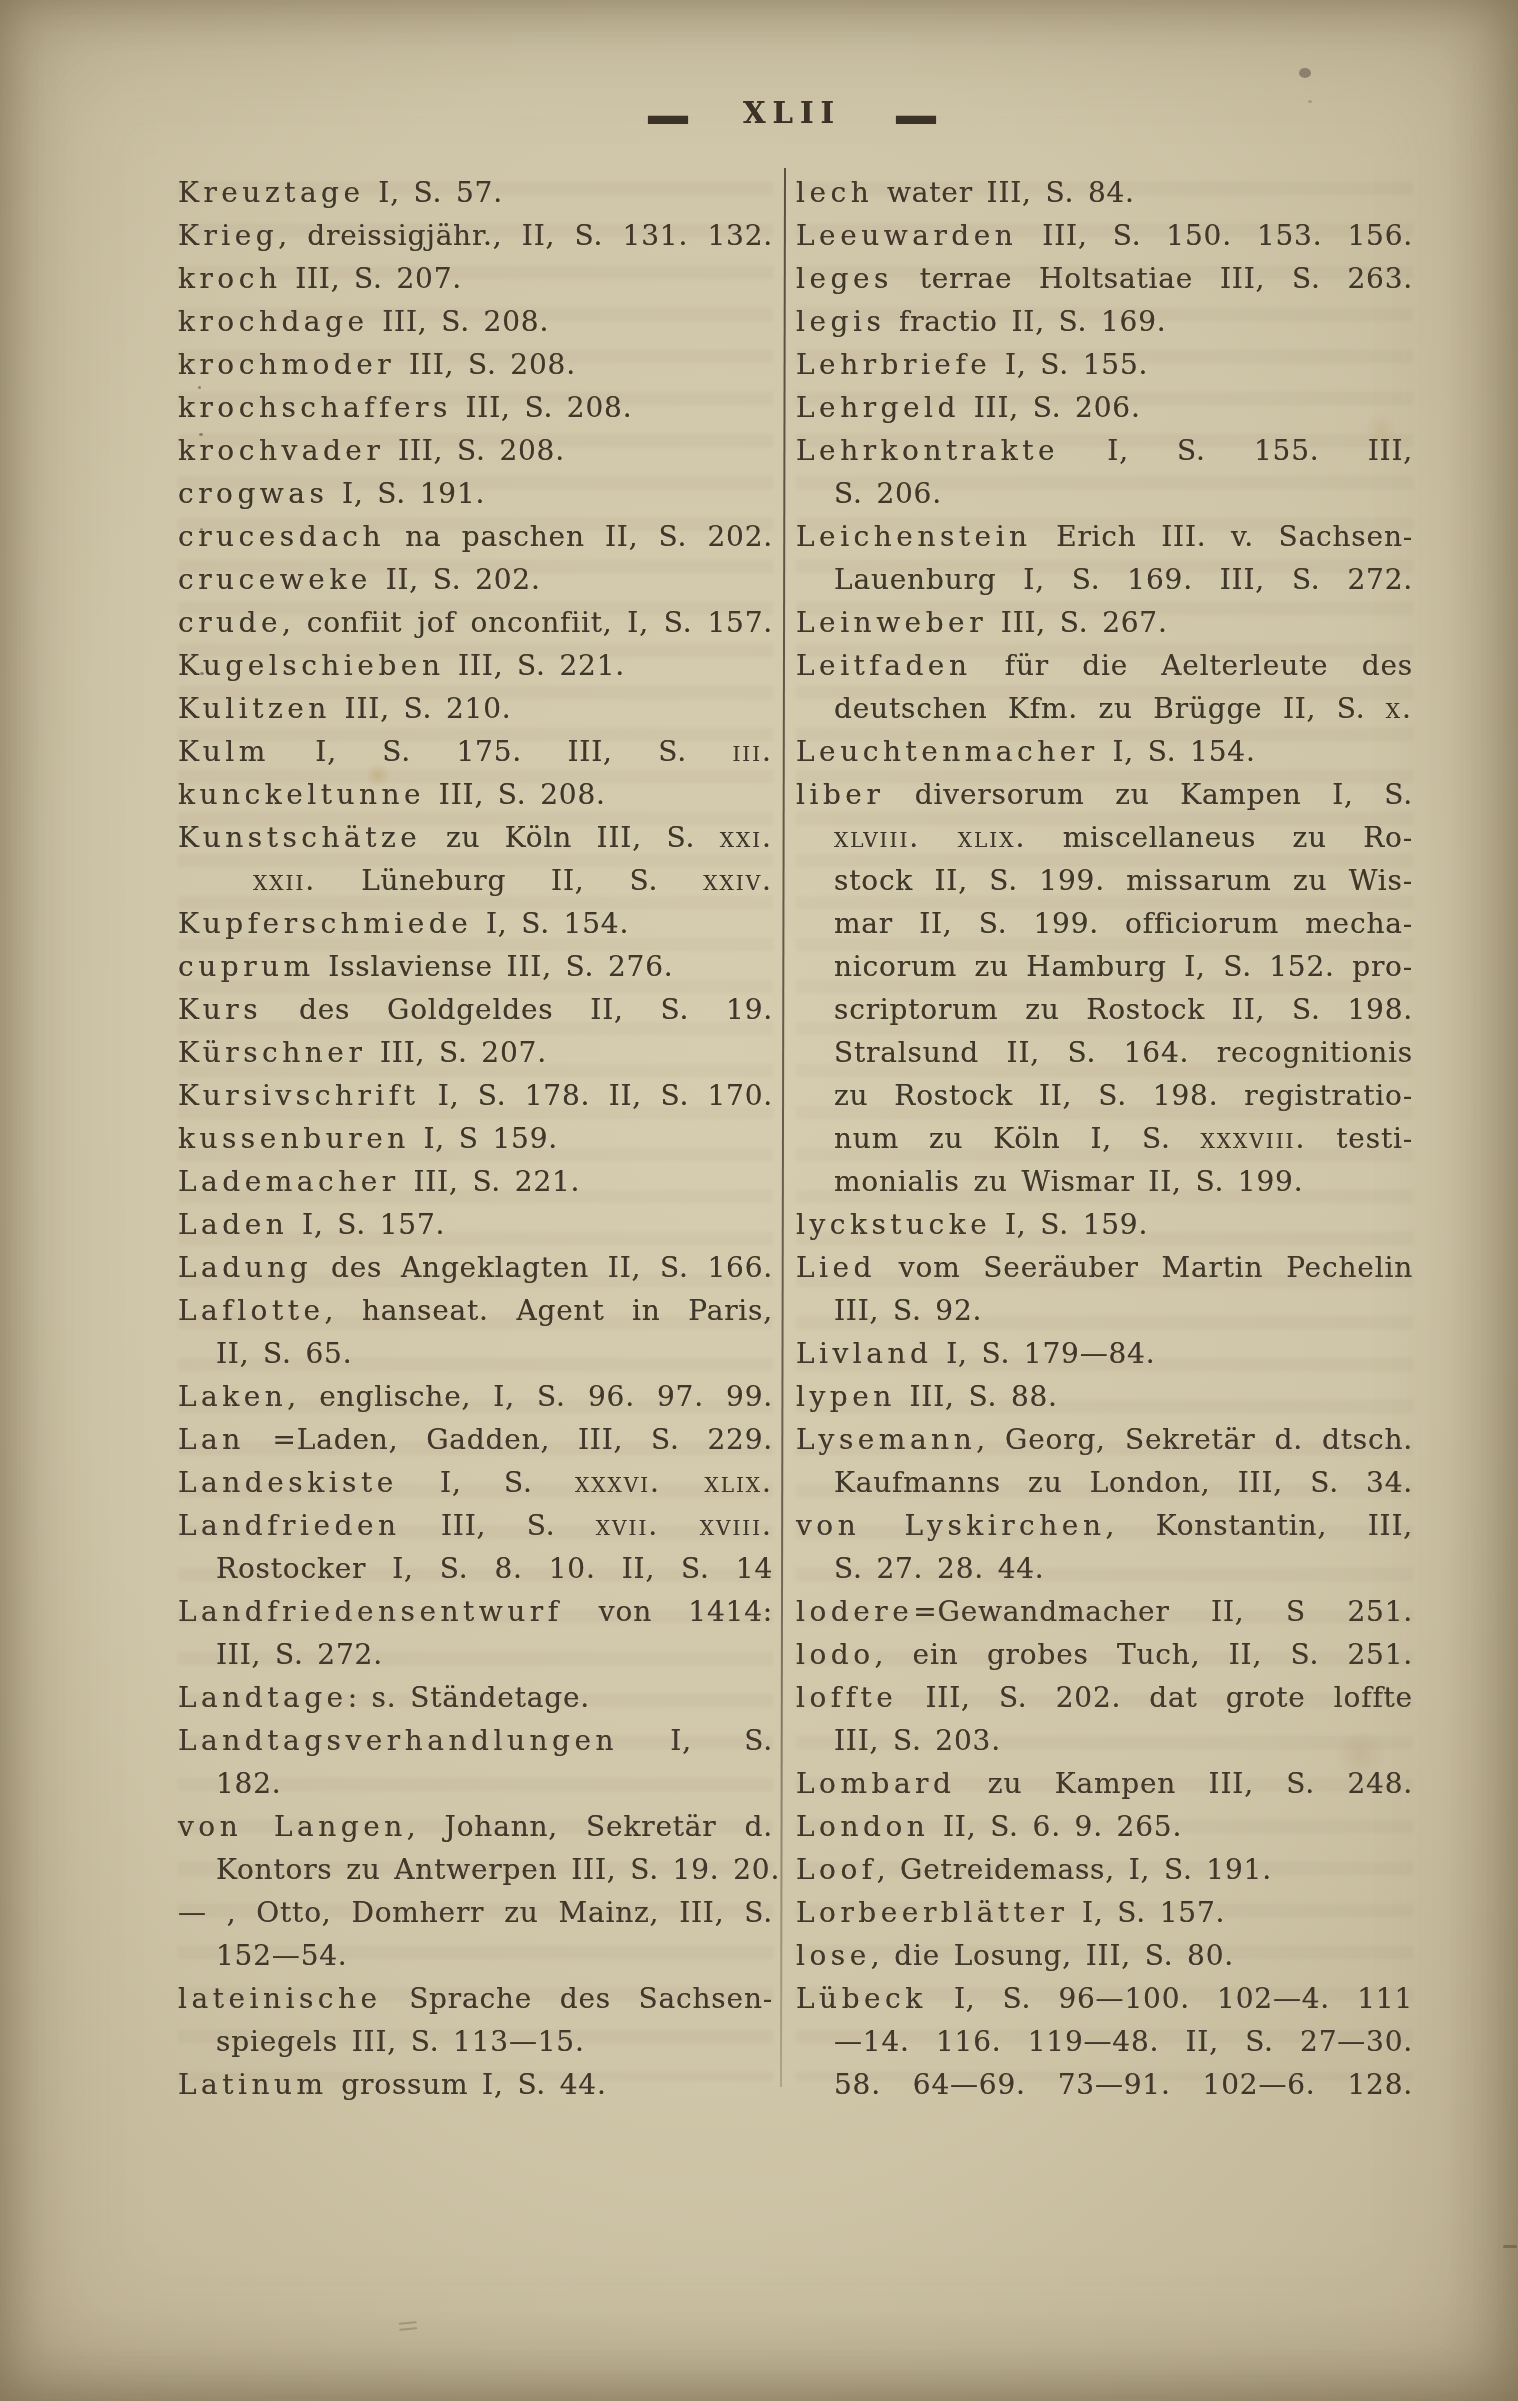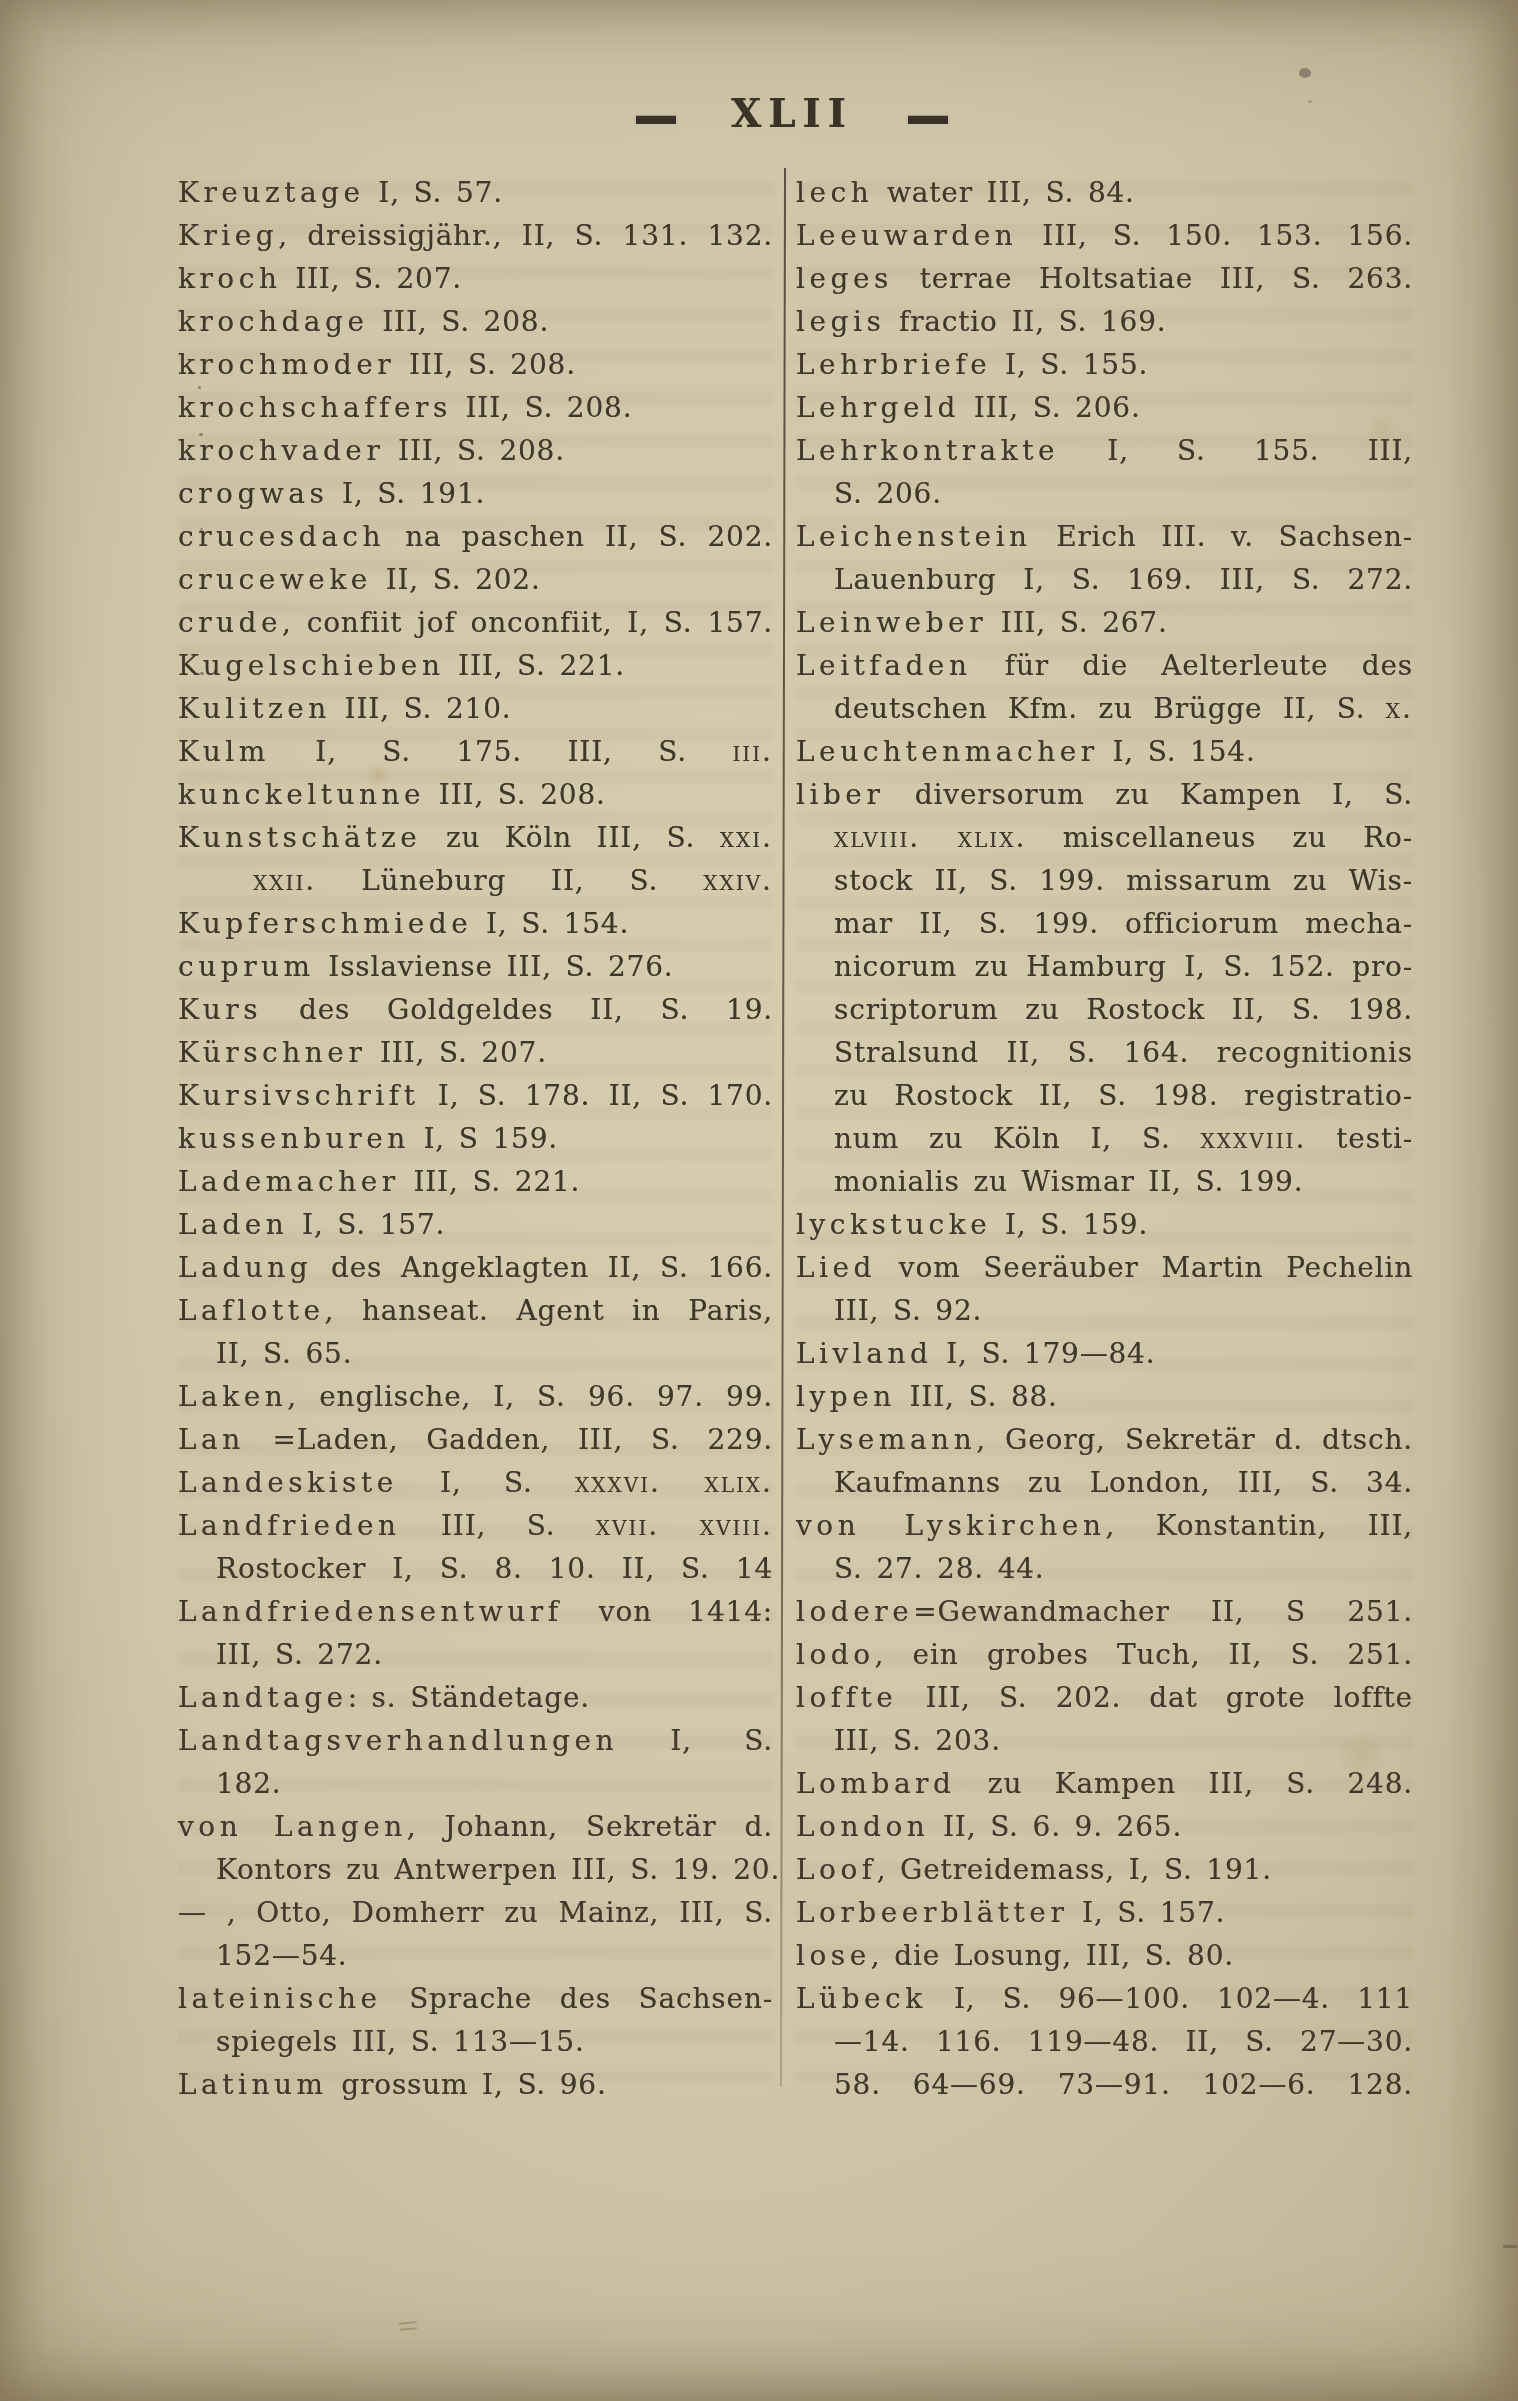--- a/index.html
+++ b/index.html
@@ -21,21 +21,21 @@
     color:var(--ink);
   }
   .page{position:absolute;inset:0;}
   
   .header{
     position:absolute;left:456px;top:85px;width:672px;height:56px;
     display:flex;align-items:center;justify-content:center;gap:60px;
     color:#3c3328;
   }
   .folio{
-    font-size:39px;letter-spacing:7px;font-weight:bold;
+    font-size:29px;letter-spacing:7px;font-weight:bold;
     text-shadow:0 0 0.5px rgba(55,45,30,.7);
   }
   .dash{
     font-size:30px;font-weight:bold;
     transform:scaleY(2.3) scaleX(1.5);
     color:#3c3328;
   }
   
   .col{
     position:absolute;top:171px;
@@ -141,21 +141,21 @@
       <div class="line i1"><span>III, S. 272.</span></div>
       <div class="line"><span class="head">Landtage</span><span>: s. Ständetage.</span></div>
       <div class="line just"><span class="head">Landtagsverhandlungen</span><span> I, S.</span></div>
       <div class="line i1"><span>182.</span></div>
       <div class="line just"><span class="head">von Langen</span><span>, Johann, Sekretär d.</span></div>
       <div class="line i1 just"><span>Kontors zu Antwerpen III, S. 19. 20.</span></div>
       <div class="line just"><span>— , Otto, Domherr zu Mainz, III, S.</span></div>
       <div class="line i1"><span>152—54.</span></div>
       <div class="line just"><span class="head">lateinische</span><span> Sprache des Sachsen-</span></div>
       <div class="line i1"><span>spiegels III, S. 113—15.</span></div>
-      <div class="line"><span class="head">Latinum</span><span> grossum I, S. 96.</span></div>
+      <div class="line"><span class="head">Latinum</span><span> grossum I, S. 44.</span></div>
     </div>
   <div class="divider"></div>
   <div class="col right" id="col-right">
       <div class="line"><span class="head">lech</span><span> water III, S. 84.</span></div>
       <div class="line just"><span class="head">Leeuwarden</span><span> III, S. 150. 153. 156.</span></div>
       <div class="line just"><span class="head">leges</span><span> terrae Holtsatiae III, S. 263.</span></div>
       <div class="line"><span class="head">legis</span><span> fractio II, S. 169.</span></div>
       <div class="line"><span class="head">Lehrbriefe</span><span> I, S. 155.</span></div>
       <div class="line"><span class="head">Lehrgeld</span><span> III, S. 206.</span></div>
       <div class="line just"><span class="head">Lehrkontrakte</span><span> I, S. 155. III,</span></div>

